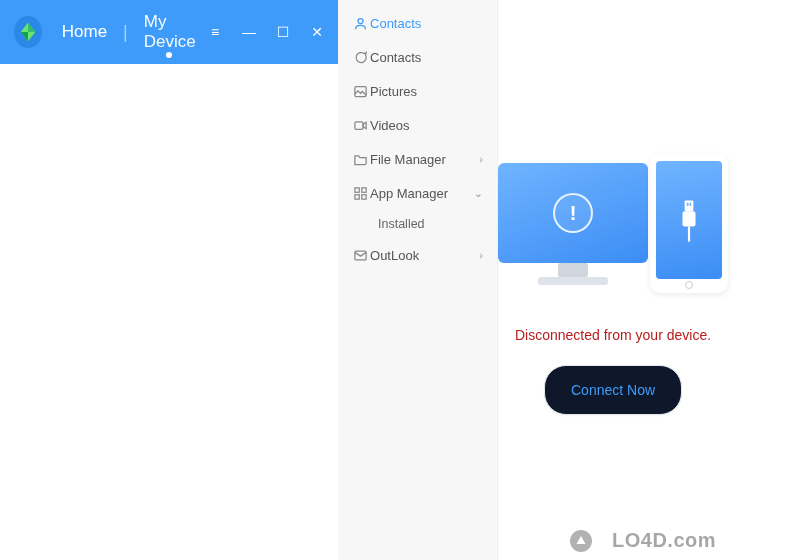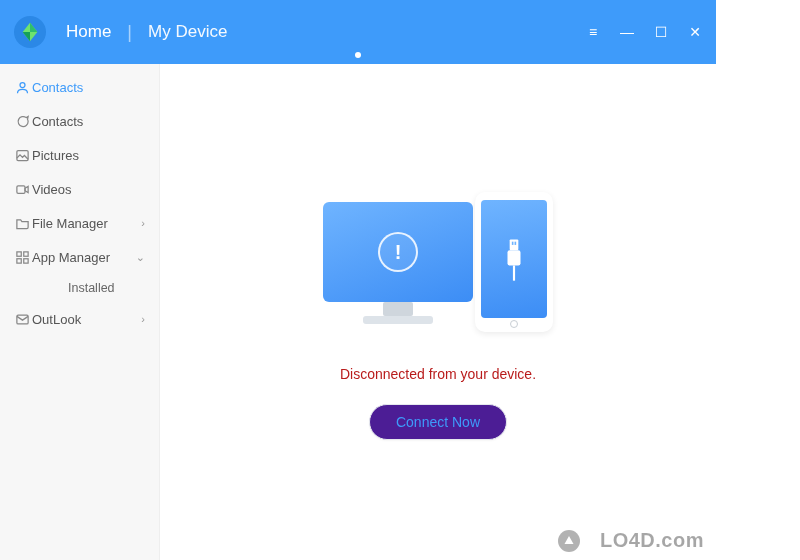--- a/index.html
+++ b/index.html
@@ -1,17 +1,17 @@
 <!DOCTYPE html>
 <html><head>
 <meta charset="utf-8">
 <style>
   * { box-sizing: border-box; margin: 0; padding: 0; font-family: "Segoe UI", Arial, sans-serif; }
   html, body { width: 800px; height: 560px; overflow: hidden; }
-  .window { width: 716px; height: 560px; background: #fff; display: flex; flex-direction: column; }
+  .window { width: 716px; height: 560px; background: #fff; display: flex; flex-direction: row; }
   
   .titlebar {
     height: 64px; background: #3e9bfa; color: #fff; display: flex; align-items: center;
     padding: 0 12px 0 14px; position: relative;
   }
   .logo {
     width: 32px; height: 32px; border-radius: 50%; background: #2b88e6;
     display: flex; align-items: center; justify-content: center; margin-right: 14px;
   }
   .nav { display: flex; align-items: center; font-size: 17px; }
@@ -31,21 +31,21 @@
     display: flex; flex-direction: column; padding-top: 6px;
   }
   .side-item {
     display: flex; align-items: center; gap: 2px; height: 34px;
     padding: 0 14px; font-size: 13px; color: #555; cursor: pointer;
   }
   .side-item .ic { width: 16px; height: 16px; display:flex; align-items:center; justify-content:center; color:#888;}
   .side-item.active { color: #3e9bfa; }
   .side-item.active .ic { color:#3e9bfa; }
   .side-item .chev { margin-left: auto; font-size: 11px; color:#999; }
-  .side-sub { padding-left: 40px; height: 28px; display:flex; align-items:center; font-size: 12.5px; color:#666; cursor:pointer;margin-left:28px;}
+  .side-sub { padding-left: 40px; height: 28px; display:flex; align-items:center; font-size: 12.5px; color:#666; cursor:pointer;}
   .side-spacer { flex:1; }
   .footer-version { font-size: 11px; color:#888; padding: 8px 10px; }
   
   .main { flex:1; display:flex; flex-direction:column; align-items:center; justify-content:center; gap:22px; position:relative; }
   .illus { width: 230px; height: 160px; position: relative; }
   .monitor {
     position:absolute; left:0; top:18px; width:150px; height:100px; border-radius:6px;
     background: linear-gradient(160deg,#6fb4ff 0%, #3c8df5 100%);
     display:flex; align-items:center; justify-content:center;
   }
@@ -61,22 +61,22 @@
     background:#fff; box-shadow:0 2px 6px rgba(0,0,0,0.08); padding:8px 6px 14px 6px;
   }
   .phone-screen{
     width:100%; height:100%; border-radius:4px;
     background: linear-gradient(170deg,#6fb4ff 0%, #3c8df5 100%);
     display:flex; align-items:center; justify-content:center;
   }
   .phone-home { position:absolute; left:50%; transform:translateX(-50%); bottom:4px; width:8px; height:8px; border:1.5px solid #c8ced4; border-radius:50%; }
   .status-text { font-size: 14px; color:#b91c1c; }
   .connect-btn {
-    border:1px solid #e5e9ee; background:#4c1d95; color:#3e9bfa; font-size:14px;
-    padding: 9px 26px; border-radius: 22px; cursor:pointer; box-shadow:0 1px 2px rgba(0,0,0,0.04);
+    border:1px solid #e5e9ee; background:#0f172a; color:#3e9bfa; font-size:14px;
+    padding: 16px 26px; border-radius: 22px; cursor:pointer; box-shadow:0 1px 2px rgba(0,0,0,0.04);
   }
   .watermark {
     position:absolute; right:12px; bottom:8px; font-size:20px; font-weight:700;
     color:rgba(0,0,0,0.35); letter-spacing:0.5px; display:flex; align-items:center; gap:20px;
   }
   .wm-icon { width:22px; height:22px; border-radius:50%; background:rgba(0,0,0,0.3); display:flex; align-items:center; justify-content:center;}
 </style>
 </head>
 <body>
 

